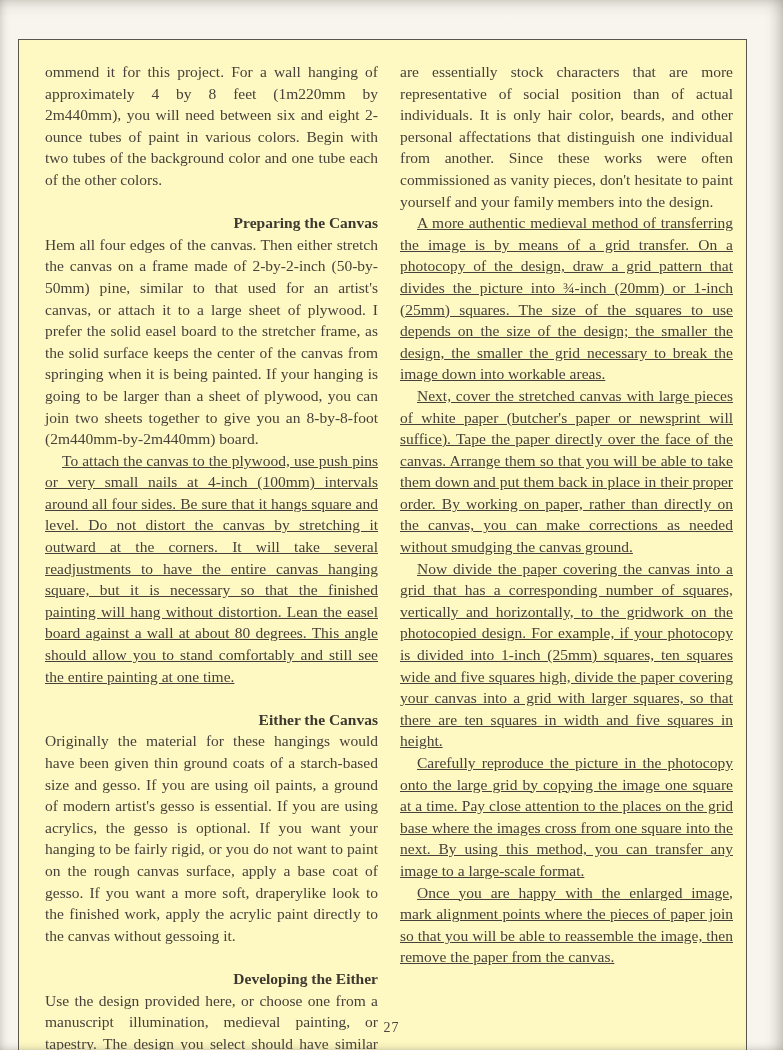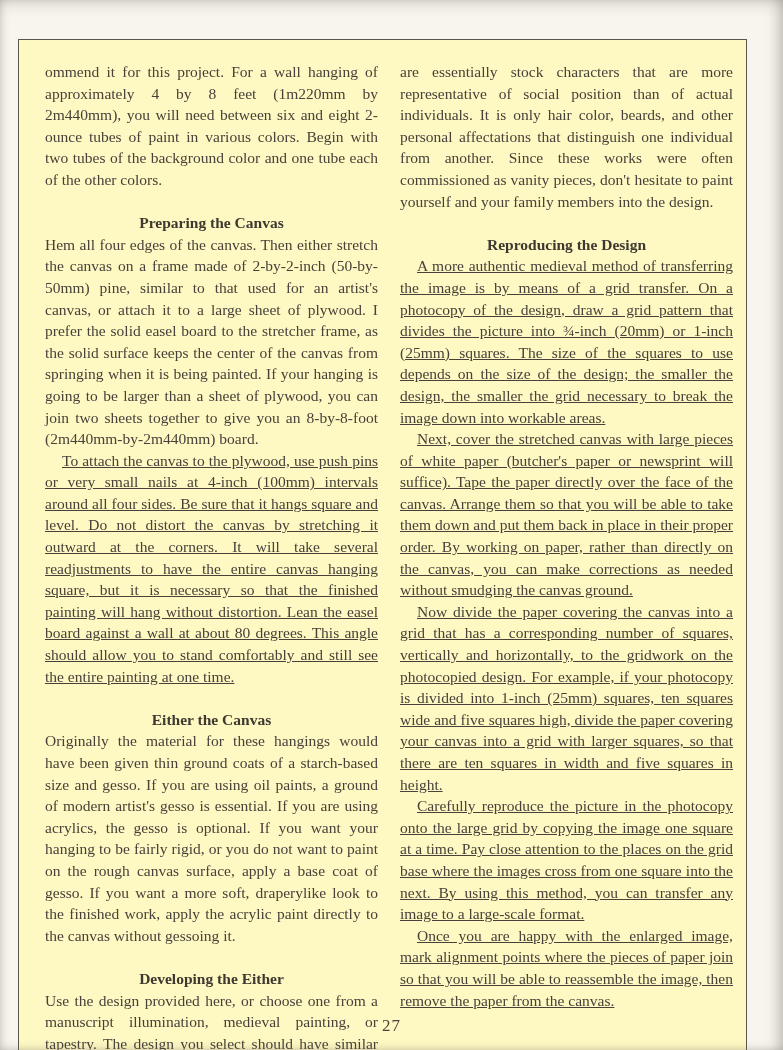--- a/index.html
+++ b/index.html
@@ -67,30 +67,30 @@
     text-indent: 17px;
     text-decoration: underline;
   }
 
   .col h3 {
     font-size: 15.5px;
     line-height: 21.6px;
     font-weight: bold;
     color: #3e3830;
     margin-top: 21.6px;
-    text-align: center;
+    text-align: right;
   }
 
   .page-number {
     position: absolute;
     left: 0;
     right: 0;
     bottom: 14px;
     text-align: center;
-    font-size: 17px;
+    font-size: 14px;
     color: #4a443c;
     letter-spacing: 1px;
   }
 </style>
 </head>
 <body>
 
 <div class="page-frame">
   <div class="columns">
 
@@ -101,21 +101,20 @@
       <p class="indent">To attach the canvas to the plywood, use push pins or very small nails at 4-inch (100mm) intervals around all four sides. Be sure that it hangs square and level. Do not distort the canvas by stretching it outward at the corners. It will take several readjustments to have the entire canvas hanging square, but it is necessary so that the finished painting will hang without distortion. Lean the easel board against a wall at about 80 degrees. This angle should allow you to stand comfortably and still see the entire painting at one time.</p>
       <h3>Either the Canvas</h3>
       <p>Originally the material for these hangings would have been given thin ground coats of a starch-based size and gesso. If you are using oil paints, a ground of modern artist's gesso is essential. If you are using acrylics, the gesso is optional. If you want your hanging to be fairly rigid, or you do not want to paint on the rough canvas surface, apply a base coat of gesso. If you want a more soft, draperylike look to the finished work, apply the acrylic paint directly to the canvas without gessoing it.</p>
       <h3>Developing the Either</h3>
       <p>Use the design provided here, or choose one from a manuscript illumination, medieval painting, or tapestry. The design you select should have similar proportions to your canvas. If not, you will need to slightly alter the proportions of your canvas, or simply eliminate a portion of the design.</p>
 
     </div>
 
     <div class="col">
       <p>are essentially stock characters that are more representative of social position than of actual individuals. It is only hair color, beards, and other personal affectations that distinguish one individual from another. Since these works were often commissioned as vanity pieces, don't hesitate to paint yourself and your family members into the design.</p>
-      <h3>Reproducing the Design</h3>
       <p class="indent">A more authentic medieval method of transferring the image is by means of a grid transfer. On a photocopy of the design, draw a grid pattern that divides the picture into ¾-inch (20mm) or 1-inch (25mm) squares. The size of the squares to use depends on the size of the design; the smaller the design, the smaller the grid necessary to break the image down into workable areas.</p>
       <p class="indent">Next, cover the stretched canvas with large pieces of white paper (butcher's paper or newsprint will suffice). Tape the paper directly over the face of the canvas. Arrange them so that you will be able to take them down and put them back in place in their proper order. By working on paper, rather than directly on the canvas, you can make corrections as needed without smudging the canvas ground.</p>
       <p class="indent">Now divide the paper covering the canvas into a grid that has a corresponding number of squares, vertically and horizontally, to the gridwork on the photocopied design. For example, if your photocopy is divided into 1-inch (25mm) squares, ten squares wide and five squares high, divide the paper covering your canvas into a grid with larger squares, so that there are ten squares in width and five squares in height.</p>
       <p class="indent">Carefully reproduce the picture in the photocopy onto the large grid by copying the image one square at a time. Pay close attention to the places on the grid base where the images cross from one square into the next. By using this method, you can transfer any image to a large-scale format.</p>
       <p class="indent">Once you are happy with the enlarged image, mark alignment points where the pieces of paper join so that you will be able to reassemble the image, then remove the paper from the canvas.</p>
 
     </div>
 
   </div>
 </div>

